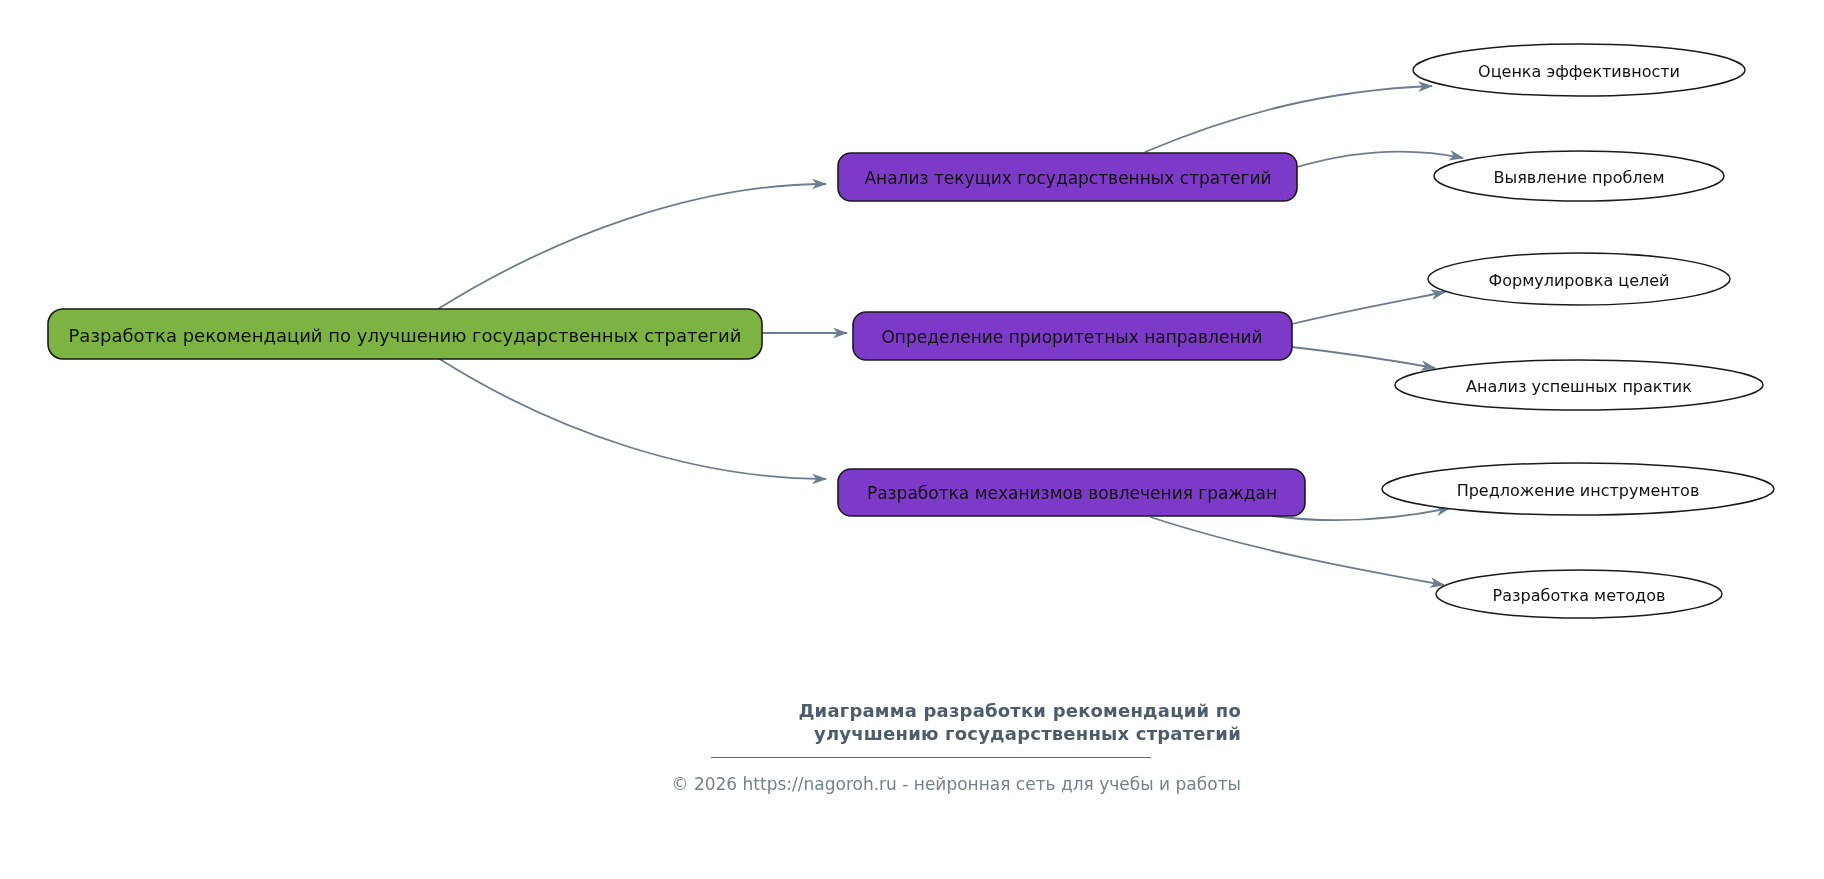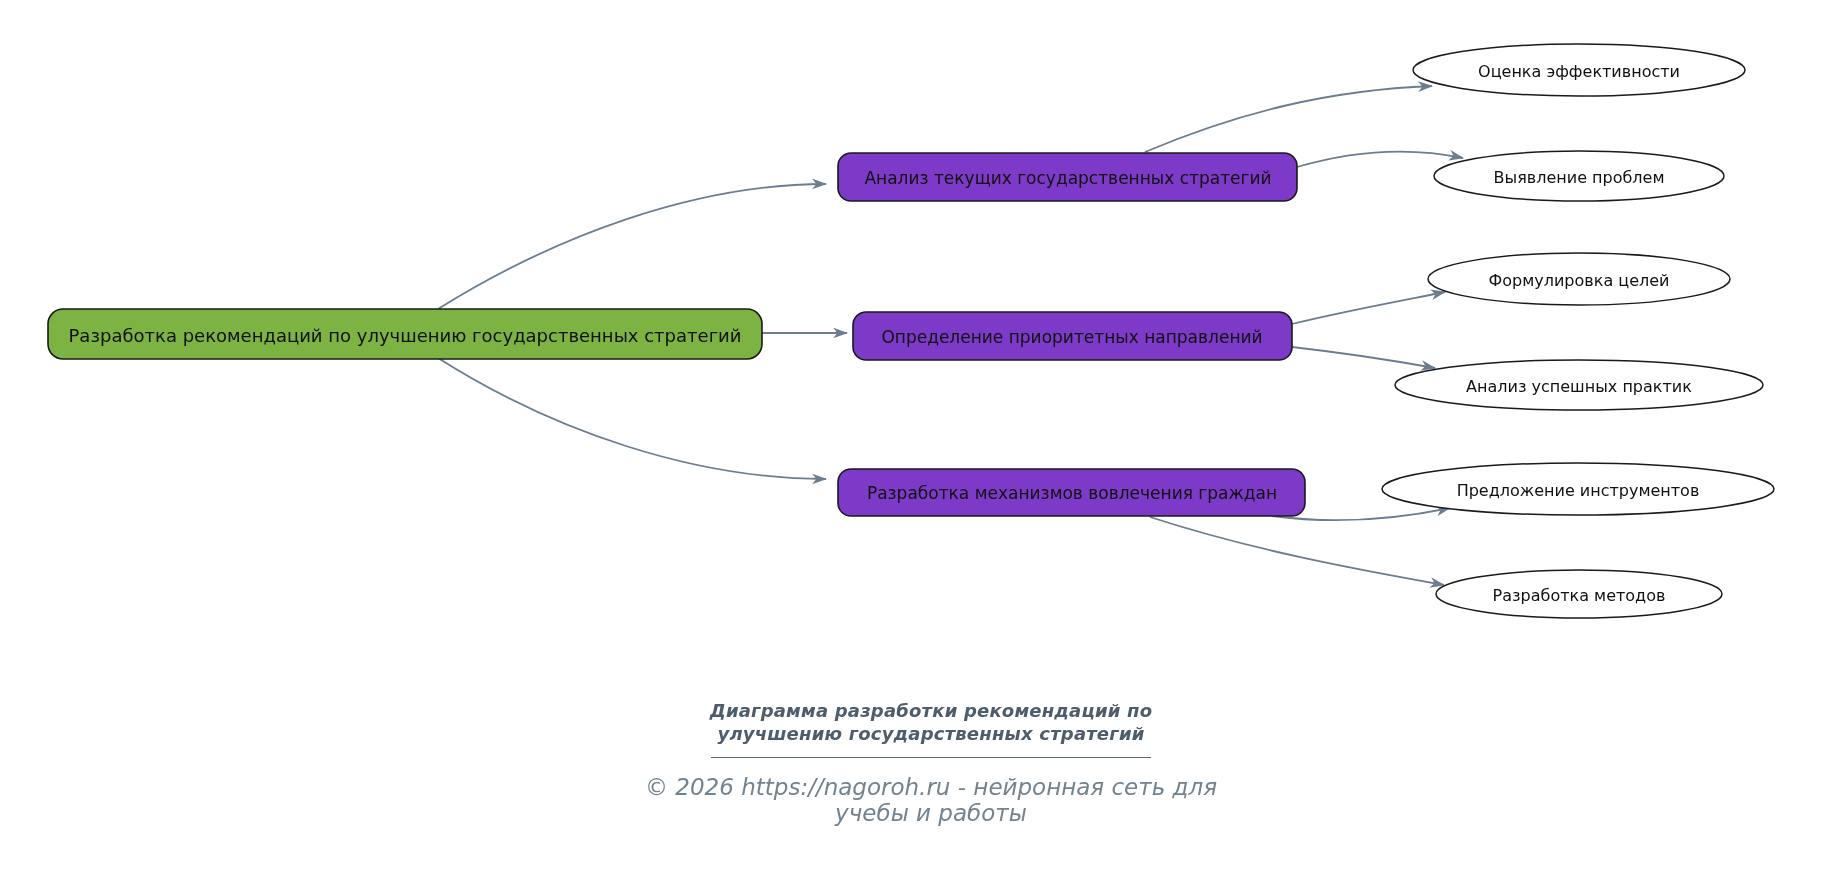--- a/index.html
+++ b/index.html
@@ -28,41 +28,40 @@
   }
   .node-label-root   { font-size: 18px; }
   .node-label-branch { font-size: 17px; }
   .node-label-leaf   { font-size: 16px; }
   .caption {
     position: absolute;
     left: 931px;
     top: 700px;
     transform: translateX(-50%);
     width: 620px;
-    text-align: center;
-    font-style: italic;
+    text-align: right;
   }
   .caption-title {
     display: inline-block;
     max-width: 460px;
     font-size: 18px;
     font-weight: bold;
     line-height: 1.25;
     letter-spacing: 0.2px;
     color: #4e5d6b;
   }
   .caption-rule {
     width: 440px;
     height: 0;
     border-bottom: 1.5px solid #5c6c7a;
     margin: 12px auto 0 auto;
   }
   .caption-copyright {
     margin-top: 16px;
-    font-size: 23px;
+    font-size: 17px;
     color: #72828e;
   }
 </style>
 </head>
 <body>
 
 <div class="stage">
 
   <svg class="mindmap" width="1824" height="879" viewBox="0 0 1824 879">
     <defs>

